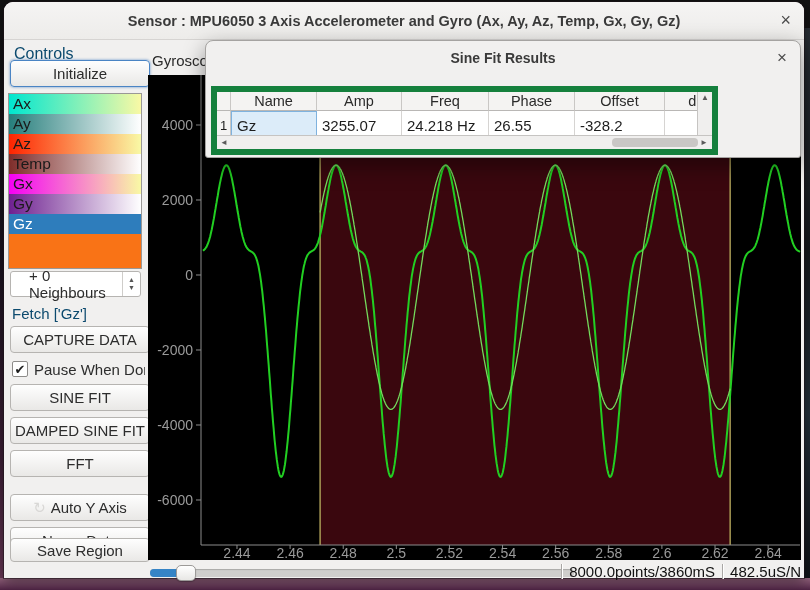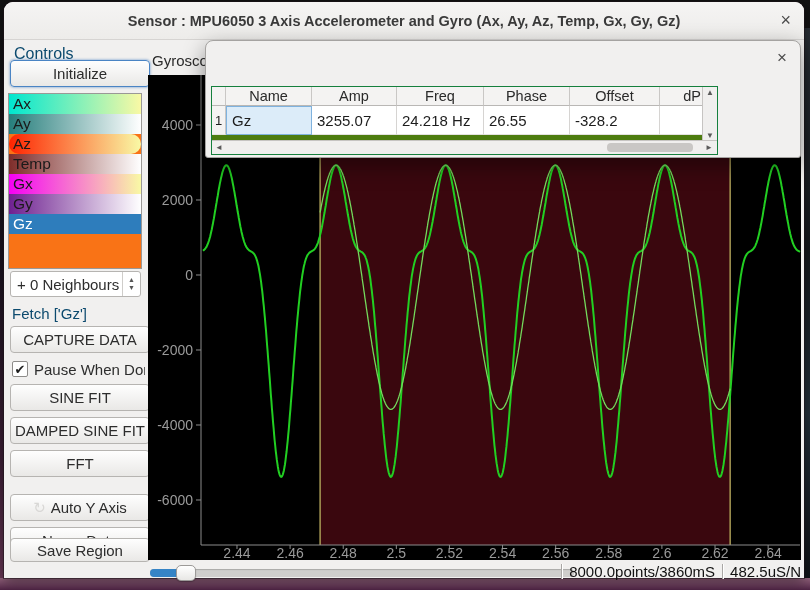--- a/index.html
+++ b/index.html
@@ -31,21 +31,21 @@
     background:linear-gradient(#fefefe,#e9e8e6); border:1px solid #b6b4b1; border-radius:4px;
     font-size:15px; color:#2d2d2d; display:flex; align-items:center; justify-content:center;
     font-family:"Liberation Sans",sans-serif; }
   .btn.focused { border-color:#4a84c4; box-shadow:0 0 2px 1px rgba(90,140,200,.45); }
   .channel-list { position:absolute; left:4px; top:91px; width:134px; height:176px;
     background:#f97316; border:1px solid #9a9896; overflow:hidden; }
   .channel { height:20px; font-size:15.5px; color:#222; padding:0 0 0 4px; line-height:20px; }
   .channel.selected { color:#fff; }
   .spinbox { position:absolute; left:6px; top:269px; width:131px; height:26px;
     background:#fff; border:1px solid #b6b4b1; border-radius:3px; display:flex; align-items:center; }
-  .spinbox .val { flex:1; font-size:15px; color:#2d2d2d; padding-left:6px; }
+  .spinbox .val { flex:1; font-size:15px; color:#2d2d2d; padding-left:18px; }
   .spin-arrows { width:18px; height:100%; border-left:1px solid #cfcdca; display:flex;
     flex-direction:column; align-items:center; justify-content:center; color:#555; }
   .spin-arrows span { font-size:7px; line-height:8px; }
   .checkrow { position:absolute; left:8px; top:357px; width:133px; height:20px;
     display:flex; align-items:center; overflow:hidden; }
   .checkbox { width:16px; height:16px; background:#fff; border:1px solid #8e8c8a;
     border-radius:2px; margin-right:6px; flex:0 0 auto; display:flex; align-items:center;
     justify-content:center; font-size:13px; color:#1d1d1d; }
   .checkrow .cb-label { font-size:15px; color:#2d2d2d; white-space:nowrap; }
   .autoy-icon { color:#d9d8d6; font-size:15px; margin-right:5px; }
@@ -57,21 +57,21 @@
   .plot-canvas svg { display:block; font-family:"Liberation Sans",sans-serif; }
 
   
   .dialog { position:absolute; left:201px; top:38px; width:596px; height:118px;
     background:#f1f0ef; border:1px solid #a5a3a1; border-radius:8px 8px 3px 3px;
     box-shadow:0 8px 22px rgba(0,0,0,.42); }
   .dialog-title { position:absolute; left:0; right:0; top:9px; text-align:center;
     font-size:14px; font-weight:bold; color:#3a3a3a; }
   .dlg-close { position:absolute; right:13px; top:7px; font-size:17px; color:#4c4c4c; }
   .table { position:absolute; left:5px; top:45px; width:507px; height:69px;
-    background:#4d7c0f; border:1px solid #15803d; }
+    background:#3b82f6; border:6px solid #15803d; }
   .trow { display:flex; }
   .hcell { height:19px; background:#f4f3f2; border-right:1px solid #c9c7c5;
     border-bottom:1px solid #b9b7b5; font-size:14.5px; color:#2a2a2a;
     display:flex; align-items:center; justify-content:center; }
   .hcell.right { justify-content:flex-end; padding-right:3px; }
   .dcell { height:29px; border-right:1px solid #d6d4d2; border-bottom:1px solid #e4e2e0;
     font-size:15px; color:#1d1d1d; display:flex; align-items:center; padding-left:5px;
     background:#fff; }
   .dcell.rownum { justify-content:center; padding-left:0; background:#f4f3f2;
     border-right:1px solid #c9c7c5; font-size:13px; }
@@ -114,21 +114,21 @@
     <span class="win-close">×</span>
   </div>
 
   <div class="side-label" style="left:10px; top:43px;">Controls</div>
 
   <button class="btn focused" style="top:58px;">Initialize</button>
 
   <div class="channel-list">
     <div class="channel" style="background: linear-gradient(90deg, rgb(0, 230, 207), rgb(249, 249, 165)); color: rgb(26, 26, 26);">Ax</div>
     <div class="channel" style="background: linear-gradient(90deg, rgb(38, 126, 124), rgb(255, 255, 255)); color: rgb(26, 26, 26);">Ay</div>
-    <div class="channel" style="background: linear-gradient(90deg, rgb(254, 36, 0), rgb(249, 249, 165)); color: rgb(26, 26, 26); border-radius: 10px;">Az</div>
+    <div class="channel" style="background: linear-gradient(90deg, rgb(254, 36, 0), rgb(249, 249, 165)); color: rgb(26, 26, 26);">Az</div>
     <div class="channel" style="background: linear-gradient(90deg, rgb(126, 45, 42), rgb(255, 255, 255)); color: rgb(26, 26, 26);">Temp</div>
     <div class="channel" style="background: linear-gradient(90deg, rgb(244, 0, 244), rgb(249, 249, 165)); color: rgb(26, 26, 26);">Gx</div>
     <div class="channel" style="background: linear-gradient(90deg, rgb(110, 32, 144), rgb(255, 255, 255)); color: rgb(26, 26, 26);">Gy</div>
     <div class="channel selected" style="background: rgb(46, 125, 188); color: rgb(255, 255, 255);">Gz</div>
   </div>
 
   <div class="spinbox">
     <span class="val">+ 0 Neighbours</span>
     <span class="spin-arrows">
       <span>▲</span>
@@ -209,20 +209,21 @@
   <div class="slider-handle"></div>
 
   <div class="statusbar">
     <div class="status-divider"></div>
     <span>8000.0points/3860mS</span>
     <div class="status-divider"></div>
     <span>482.5uS/N</span>
   </div>
 
   <div class="dialog">
+    <div class="dialog-title">Sine Fit Results</div>
     <span class="dlg-close">×</span>
 
     <div class="table">
       <div class="trow">
         <div class="hcell" style="width:14px;"></div>
         <div class="hcell" style="width:86px;">Name</div>
         <div class="hcell" style="width:85px;">Amp</div>
         <div class="hcell" style="width:87px;">Freq</div>
         <div class="hcell" style="width:86px;">Phase</div>
         <div class="hcell" style="width:90px;">Offset</div>

